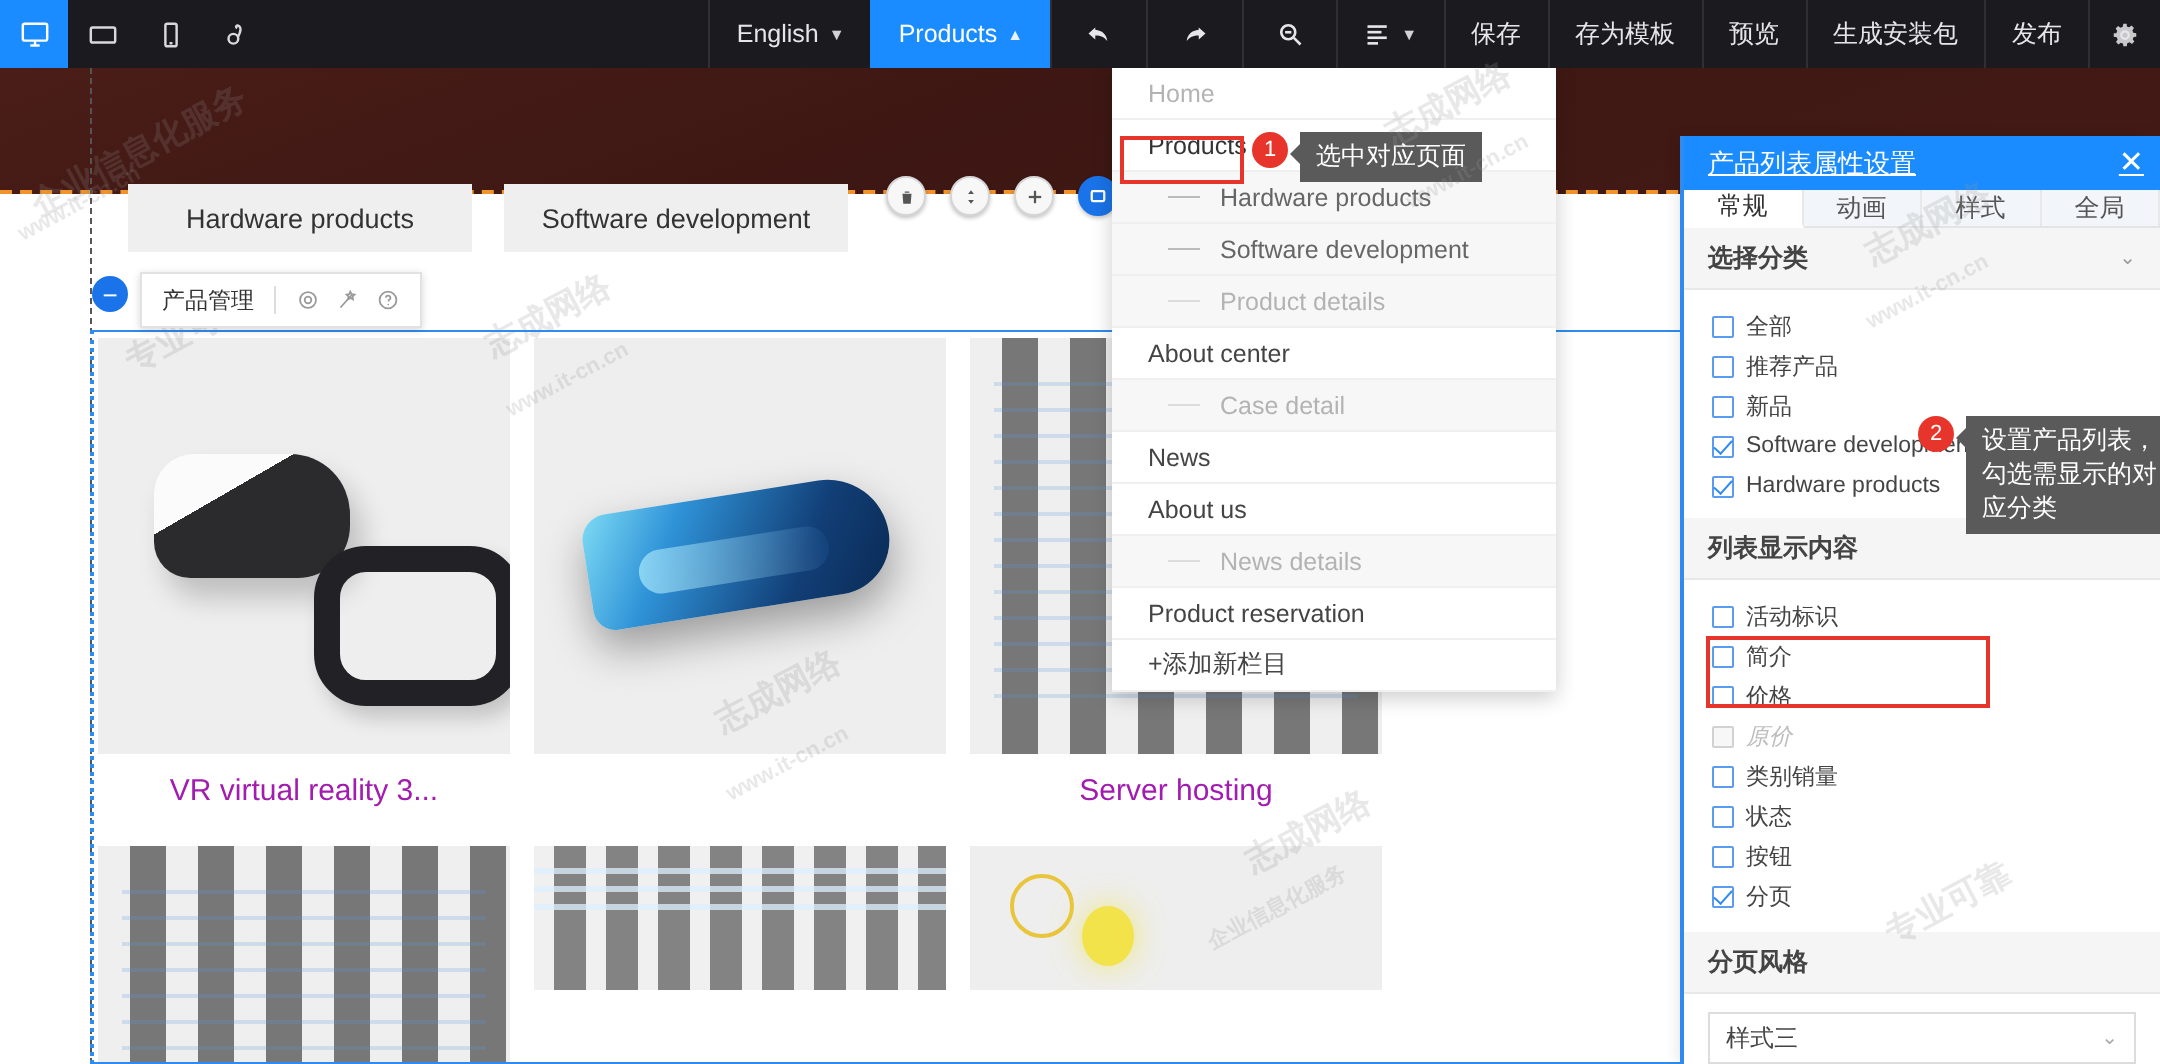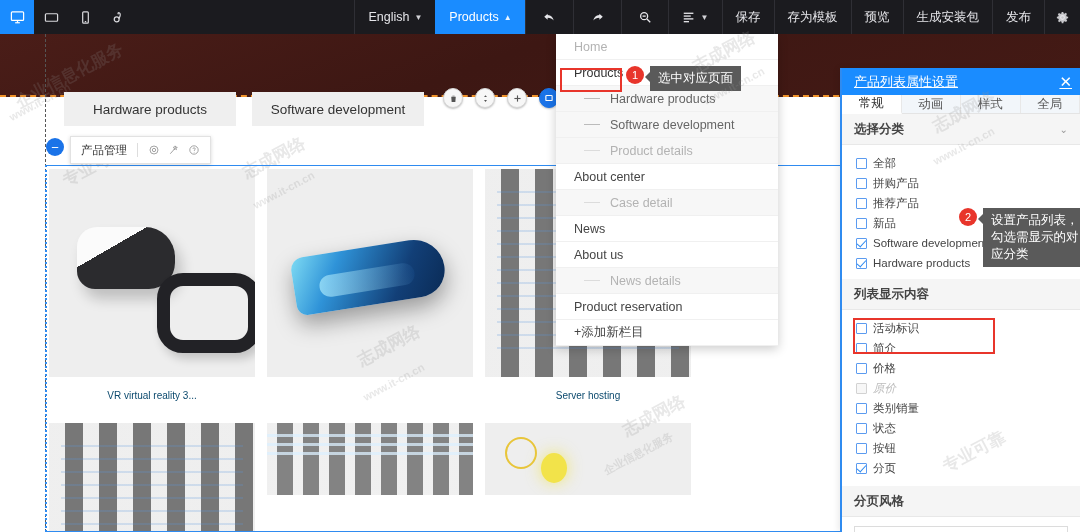--- a/index.html
+++ b/index.html
@@ -81,21 +81,21 @@
   
   .sel-region {
     position: absolute; top: 131px; left: 45px; width: 804px; height: 367px;
     border: 1px solid #2f8bf0; border-left-style: dotted; border-left-width: 2px; z-index: 5; pointer-events: none;
   }
 
   
   .grid { position: absolute; top: 135px; left: 49px; width: 800px; display: flex; flex-wrap: wrap; gap: 10px 12px; }
   .card { width: 206px; }
   .card .thumb { width: 206px; height: 208px; background: #eee; position: relative; overflow: hidden; }
-  .card .cap { height: 36px; display: flex; align-items: center; justify-content: center; font-size: 10px; color: #0c4a6e; text-align: right; }
+  .card .cap { height: 36px; display: flex; align-items: center; justify-content: center; font-size: 15px; color: #a21caf; text-align: right; }
   .card.small .thumb { height: 72px; }
 
   .th-vr1 { background: radial-gradient(circle at 45% 45%, #fdfdfd 0%, #e8e8e8 58%, #dcdcdc 100%); }
   .th-vr1::before {
     content:""; position:absolute; left:28px; top:58px; width:98px; height:62px; border-radius:20px 30px 26px 18px;
     background: linear-gradient(150deg,#fbfbfb 0 34%, #2b2b2e 34% 100%);
     box-shadow: 6px 10px 14px rgba(0,0,0,.2);
   }
   .th-vr1::after {
     content:""; position:absolute; left:108px; top:104px; width:78px; height:54px; border-radius:26px;
@@ -490,24 +490,20 @@
       <span class="chev">⌄</span>
     </div>
 
     <div class="cb-list">
       <div class="cb">
         <span class="box"></span>
         <span>全部</span>
       </div>
       <div class="cb">
         <span class="box"></span>
-        <span>拼购产品</span>
-      </div>
-      <div class="cb">
-        <span class="box"></span>
         <span>推荐产品</span>
       </div>
       <div class="cb">
         <span class="box"></span>
         <span>新品</span>
       </div>
       <div class="cb checked">
         <span class="box"></span>
         <span>Software development</span>
       </div>

